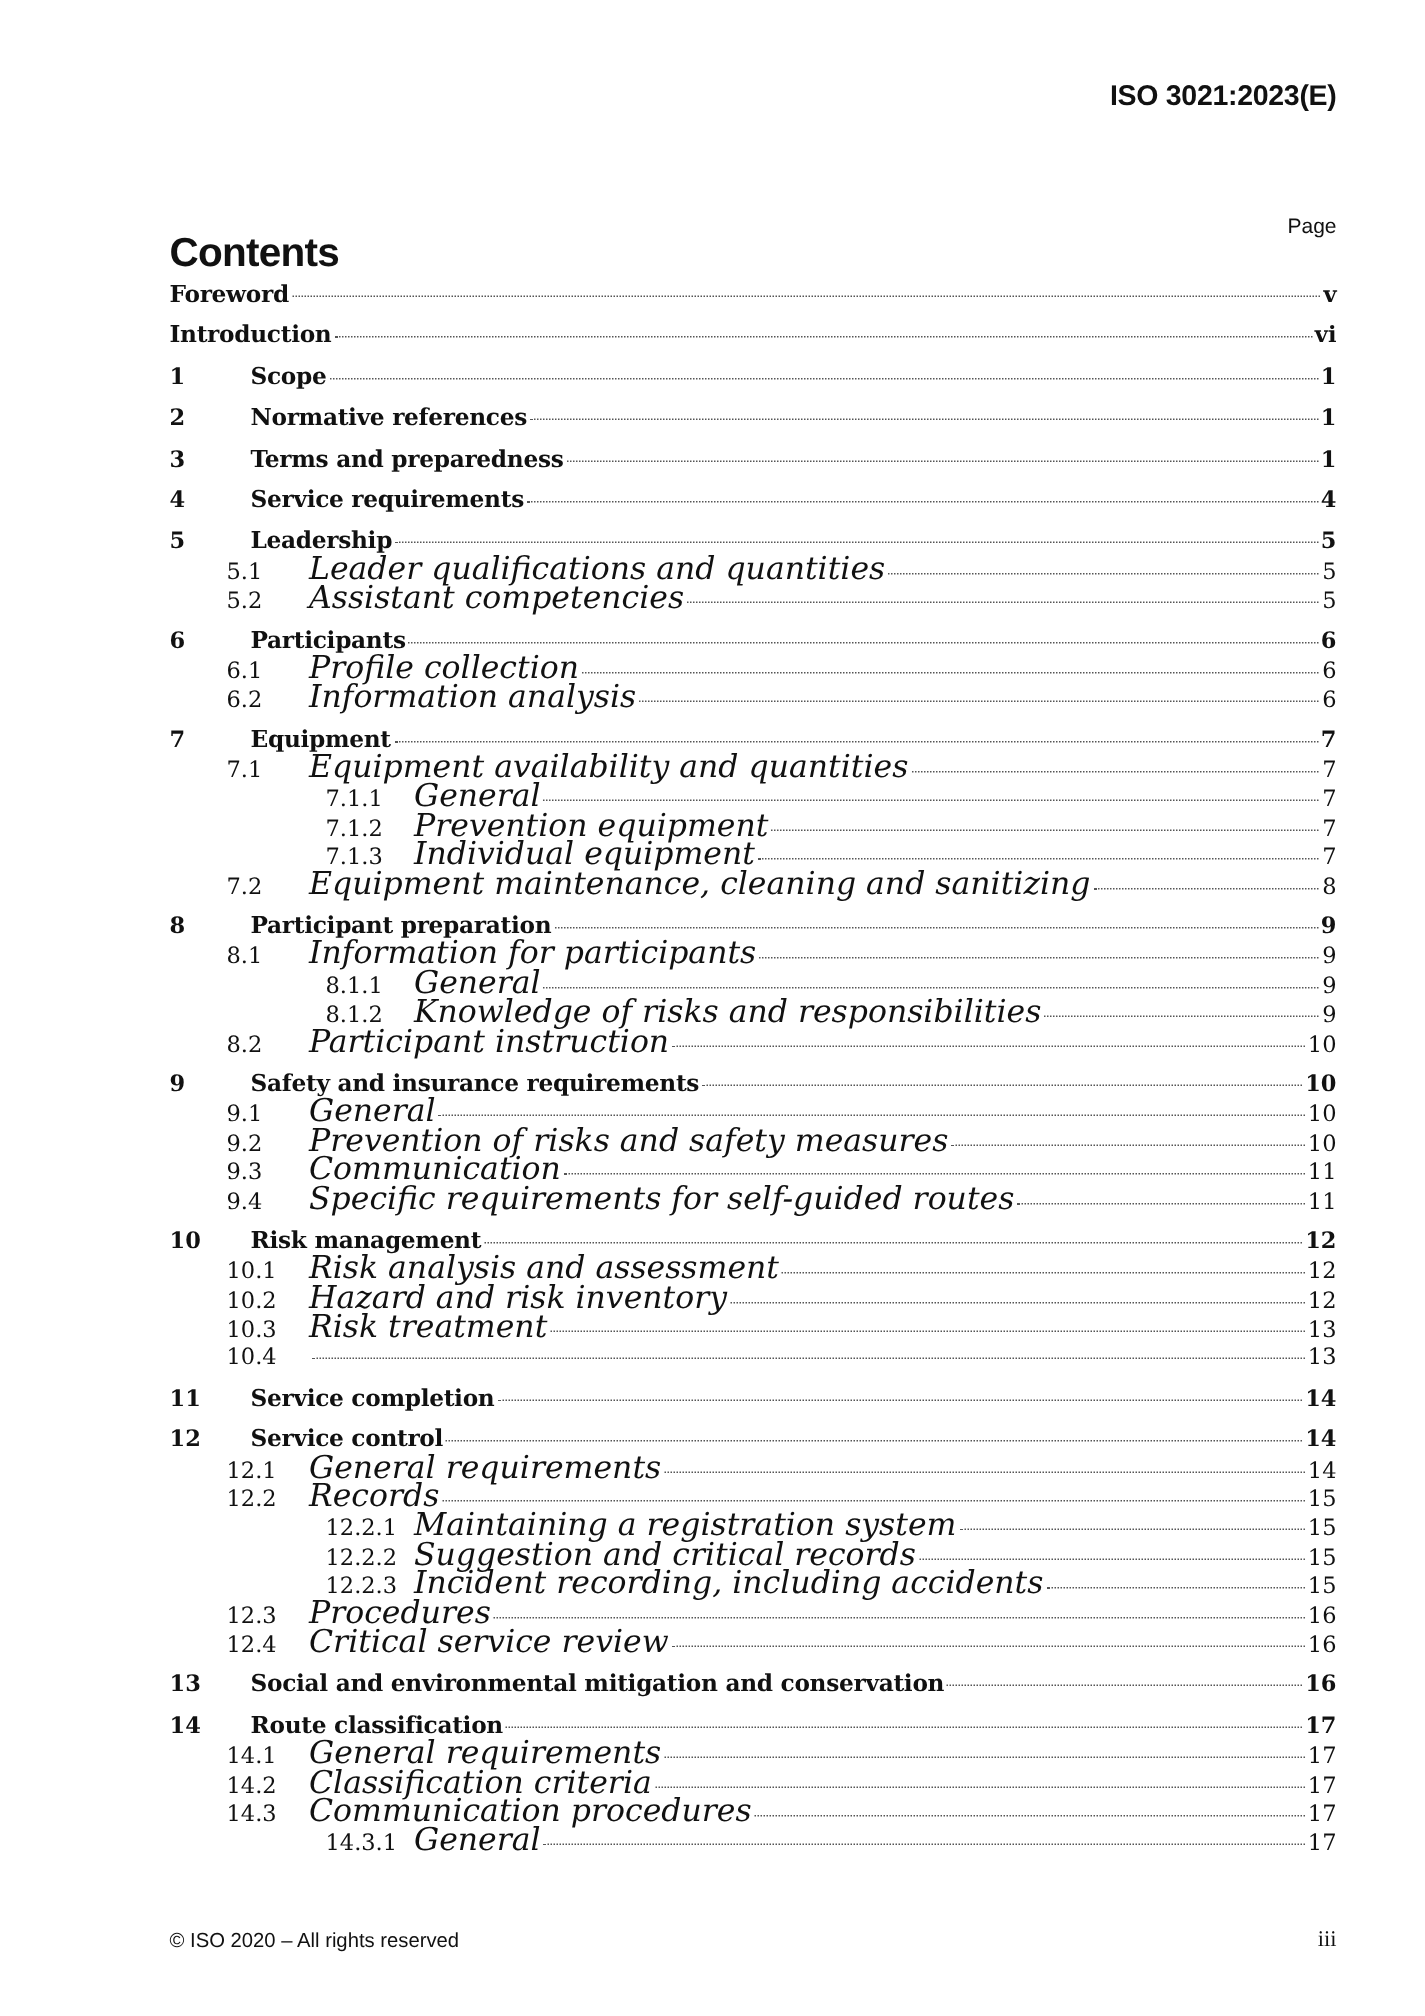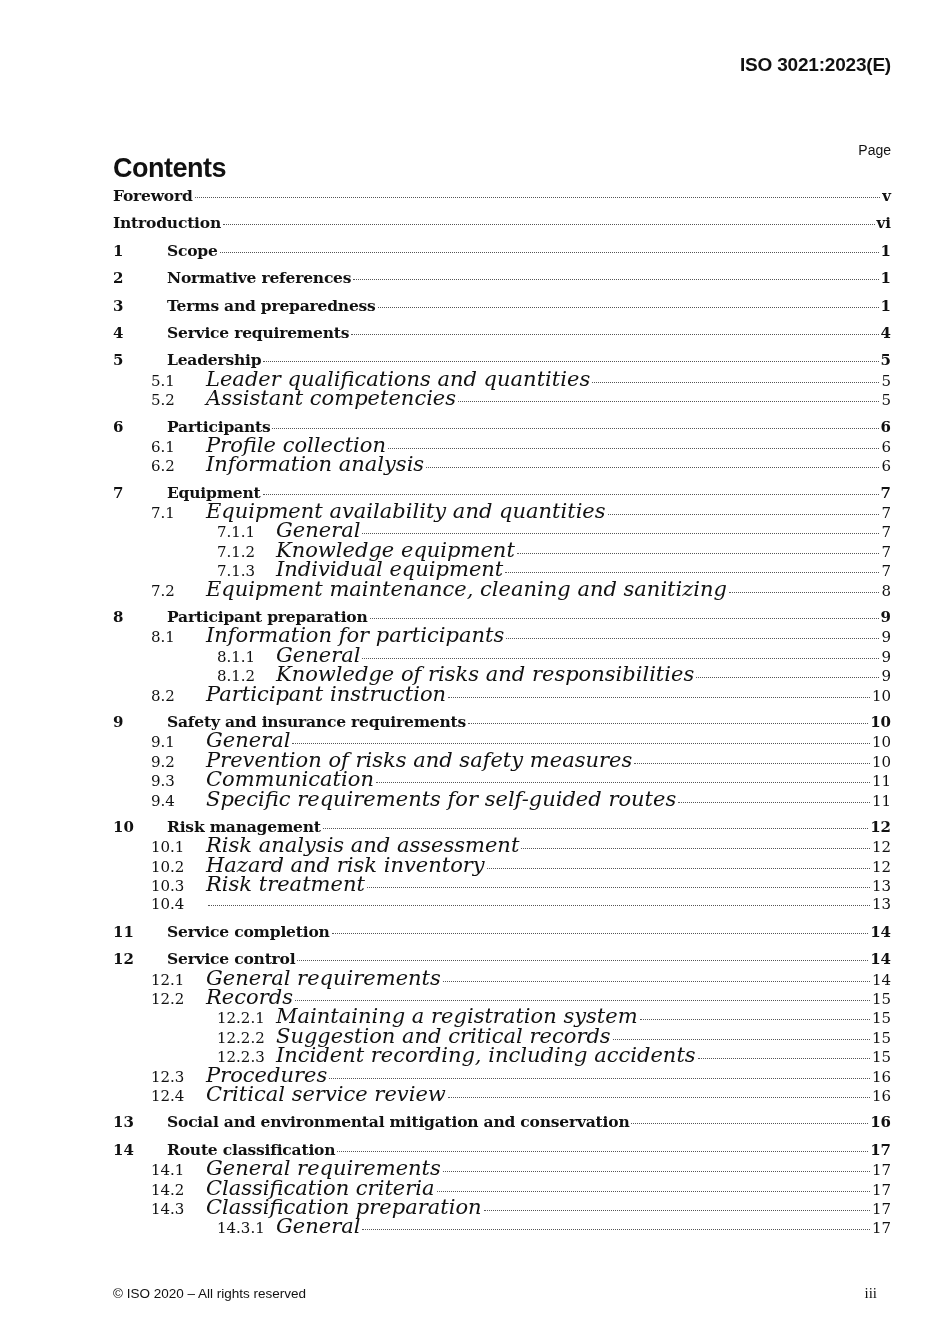--- a/index.html
+++ b/index.html
@@ -19,21 +19,21 @@
   .lvl0 .num { width: 54px; }
   .lvl1 .num { width: 55px; margin-left: 38px; }
   .lvl2 .num { width: 59px; margin-left: 104px; }
   .lvl-front .num { width: 0; }
   .text { flex: 0 0 auto; }
   .row.major .text { font-size: 15.5px; letter-spacing: -0.2px; }
   .row.minor .text { font-size: 21px; font-style: italic; }
   .leader { flex: 1 1 auto; border-bottom: 1px dotted #555; margin: 0 2px; position: relative; top: -3px; height: 0; min-width: 10px; }
   .pg { flex: 0 0 auto; text-align: right; }
   .footer-left { position: absolute; top: 1286px; left: 113px; font-family: "Liberation Sans", sans-serif; font-size: 13.5px; }
-  .footer-right { position: absolute; top: 1285px; right: 73px; font-family: "Liberation Serif", serif; font-size: 15px; }
+  .footer-right { position: absolute; top: 1285px; right: 59px; font-family: "Liberation Serif", serif; font-size: 15px; }
 </style>
 </head>
 <body>
 
 <div class="doc-id">ISO 3021:2023(E)</div>
 <div class="title">Contents</div>
 <div class="page-label">Page</div>
 
 <div class="toc" id="toc">
     <div class="row lvl-front major first">
@@ -121,21 +121,21 @@
       <span class="pg">7</span>
     </div>
     <div class="row lvl2 minor">
       <span class="num">7.1.1</span>
       <span class="text">General</span>
       <span class="leader"></span>
       <span class="pg">7</span>
     </div>
     <div class="row lvl2 minor">
       <span class="num">7.1.2</span>
-      <span class="text">Knowledge equipment</span>
+      <span class="text">Prevention equipment</span>
       <span class="leader"></span>
       <span class="pg">7</span>
     </div>
     <div class="row lvl2 minor">
       <span class="num">7.1.3</span>
       <span class="text">Individual equipment</span>
       <span class="leader"></span>
       <span class="pg">7</span>
     </div>
     <div class="row lvl1 minor">
@@ -306,21 +306,21 @@
       <span class="pg">17</span>
     </div>
     <div class="row lvl1 minor">
       <span class="num">14.2</span>
       <span class="text">Classification criteria</span>
       <span class="leader"></span>
       <span class="pg">17</span>
     </div>
     <div class="row lvl1 minor">
       <span class="num">14.3</span>
-      <span class="text">Classification preparation</span>
+      <span class="text">Communication procedures</span>
       <span class="leader"></span>
       <span class="pg">17</span>
     </div>
     <div class="row lvl2 minor">
       <span class="num">14.3.1</span>
       <span class="text">General</span>
       <span class="leader"></span>
       <span class="pg">17</span>
     </div>
   </div>

